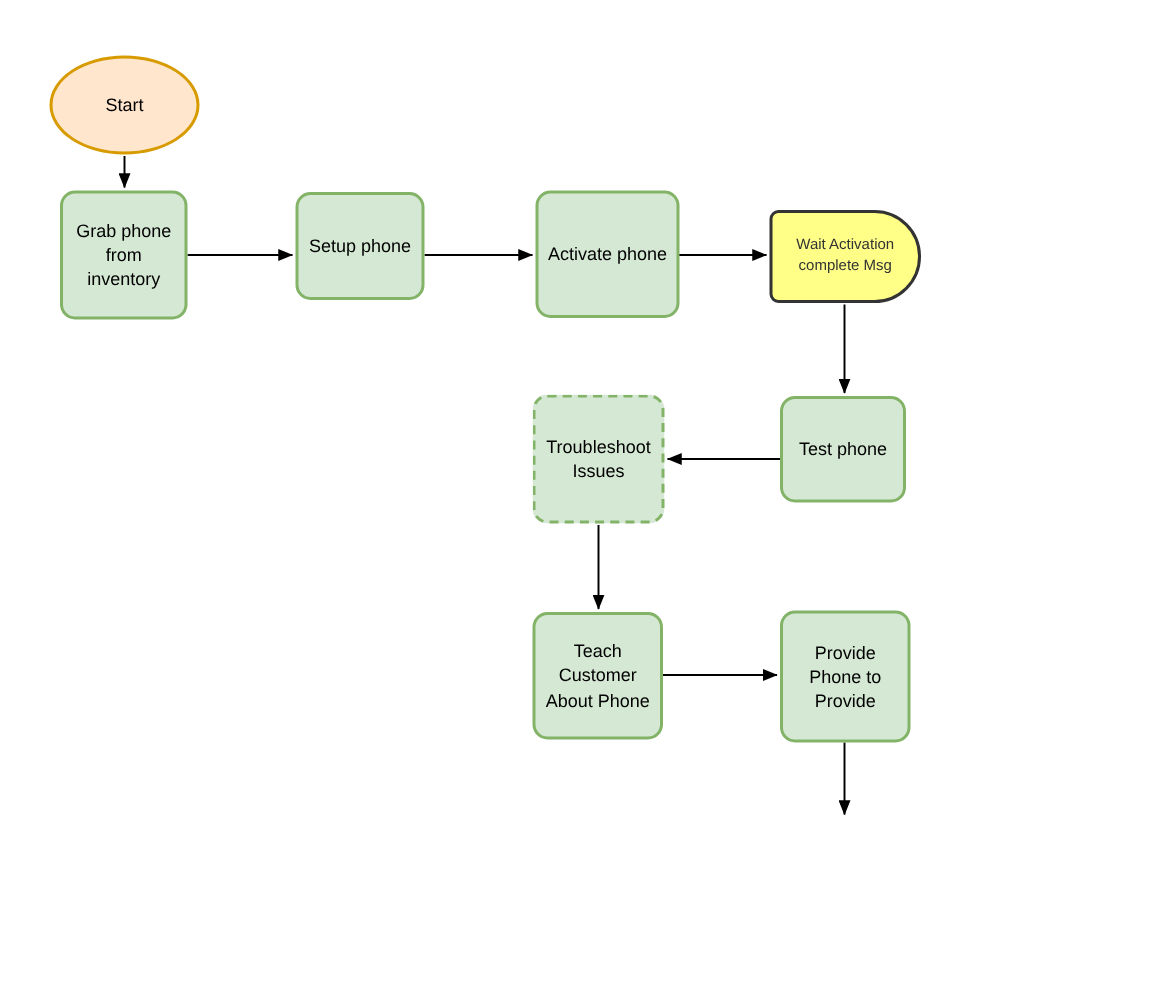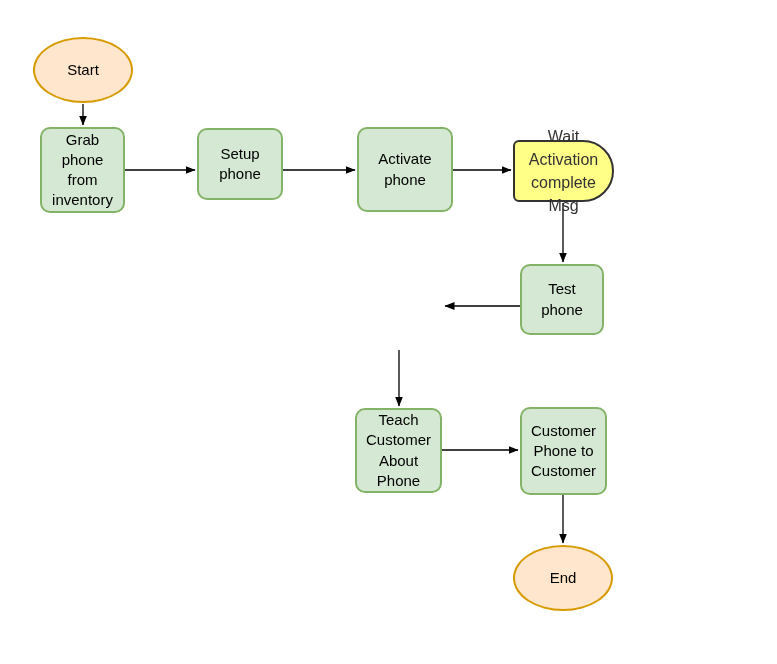--- a/index.html
+++ b/index.html
@@ -8,42 +8,42 @@
     width:777px;height:664px;
     background:#ffffff;
     font-family:"Liberation Sans", sans-serif;
     overflow:hidden;
   }
   .node{
     position:absolute;
     display:flex;align-items:center;justify-content:center;
     text-align:center;
     color:#000000;
-    font-size:15px;line-height:1.35;
+    font-size:12px;line-height:1.35;
     box-sizing:border-box;
     padding:2px 4px;
   }
   .process{
     background:#d5e8d4;
     border:2px solid #82b366;
     border-radius:10px;
   }
   .process.dashed{
     border-style:dashed;
   }
   .terminator{
     background:#ffe6cc;
     border:2px solid #d79b00;
     border-radius:50%;
   }
   .delay{
     background:#ffff88;
     border:2px solid #333333;
     border-radius:6px 31px 31px 6px;
-    font-size:16px;
+    font-size:10px;
     color:#333333;
     line-height:1.45;
   }
   #edges{position:absolute;left:0;top:0;z-index:1;}
   .node{z-index:2;}
   .edge{stroke:#000000;stroke-width:1.3;fill:none;}
 </style>
 </head>
 <body>
 
@@ -101,26 +101,26 @@
   </div>
 
   <div class="node delay" style="left:513px;top:140px;width:101px;height:62px;">
     <span>Wait Activation complete Msg</span>
   </div>
 
   <div class="node process" style="left:520px;top:264px;width:84px;height:71px;">
     <span>Test phone</span>
   </div>
 
+  <div class="node process dashed" style="left:355px;top:263px;width:88px;height:86px;">
+    <span>Troubleshoot Issues</span>
+  </div>
 
   <div class="node process" style="left:355px;top:408px;width:87px;height:85px;justify-content:center;">
     <span>Teach Customer About Phone</span>
   </div>
 
   <div class="node process" style="left:520px;top:407px;width:87px;height:88px;">
-    <span>Customer Phone to Customer</span>
+    <span>Provide Phone to Provide</span>
   </div>
 
-  <div class="node terminator" style="left:513px;top:545px;width:100px;height:66px;">
-    <span>End</span>
-  </div>
 
 </div>
 
 </body></html>

